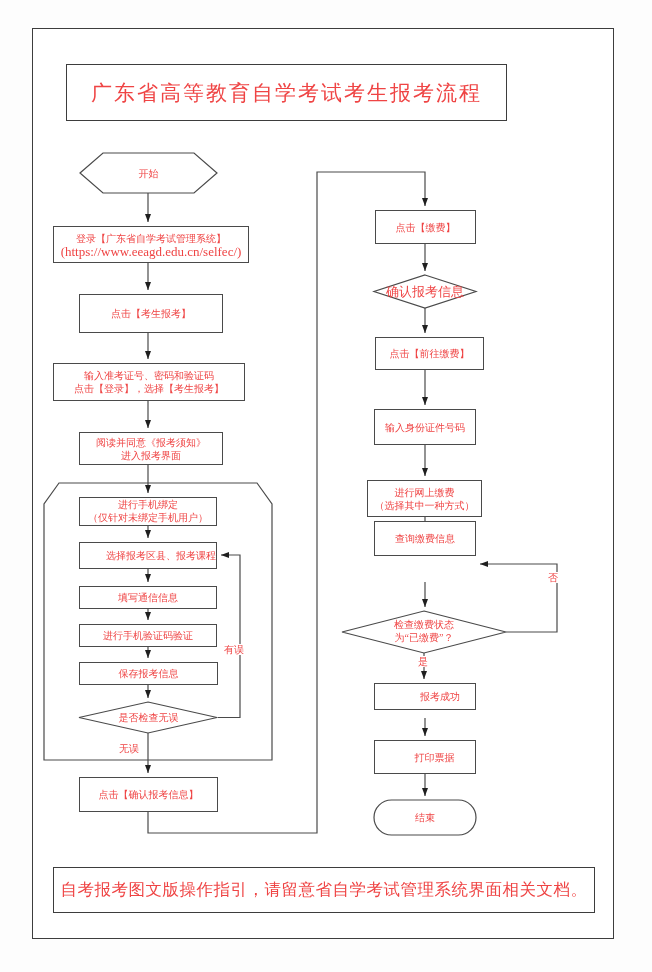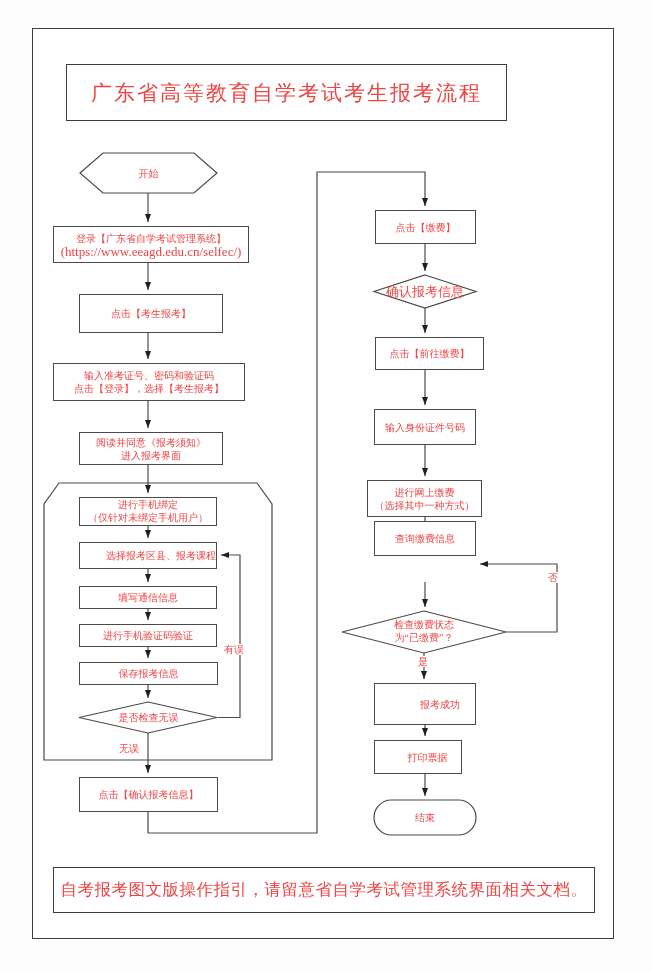--- a/index.html
+++ b/index.html
@@ -152,25 +152,25 @@
 
   <div class="node" style="left:367px;top:480px;width:115px;height:37px;">
     <span>进行网上缴费</span>
     <span>（选择其中一种方式）</span>
   </div>
 
   <div class="node" style="left:374px;top:521px;width:102px;height:35px;">
     <span>查询缴费信息</span>
   </div>
 
-  <div class="node" style="left:374px;top:683px;width:102px;height:42px;padding-left:30px;">
+  <div class="node" style="left:374px;top:683px;width:102px;height:27px;padding-left:30px;">
     <span>报考成功</span>
   </div>
 
-  <div class="node" style="left:374px;top:740px;width:88px;height:34px;padding-left:19px;">
+  <div class="node" style="left:374px;top:740px;width:102px;height:34px;padding-left:19px;">
     <span>打印票据</span>
   </div>
 
   <div class="shape-text" style="left:80px;top:153px;width:137px;height:40px;">开始</div>
 
   <div class="shape-text" style="left:80px;top:702px;width:137px;height:31px;">是否检查无误</div>
 
   <div class="shape-text" style="left:342px;top:608px;width:164px;height:46px;">
     <span>检查缴费状态</span>
     <span>为“已缴费”？</span>

